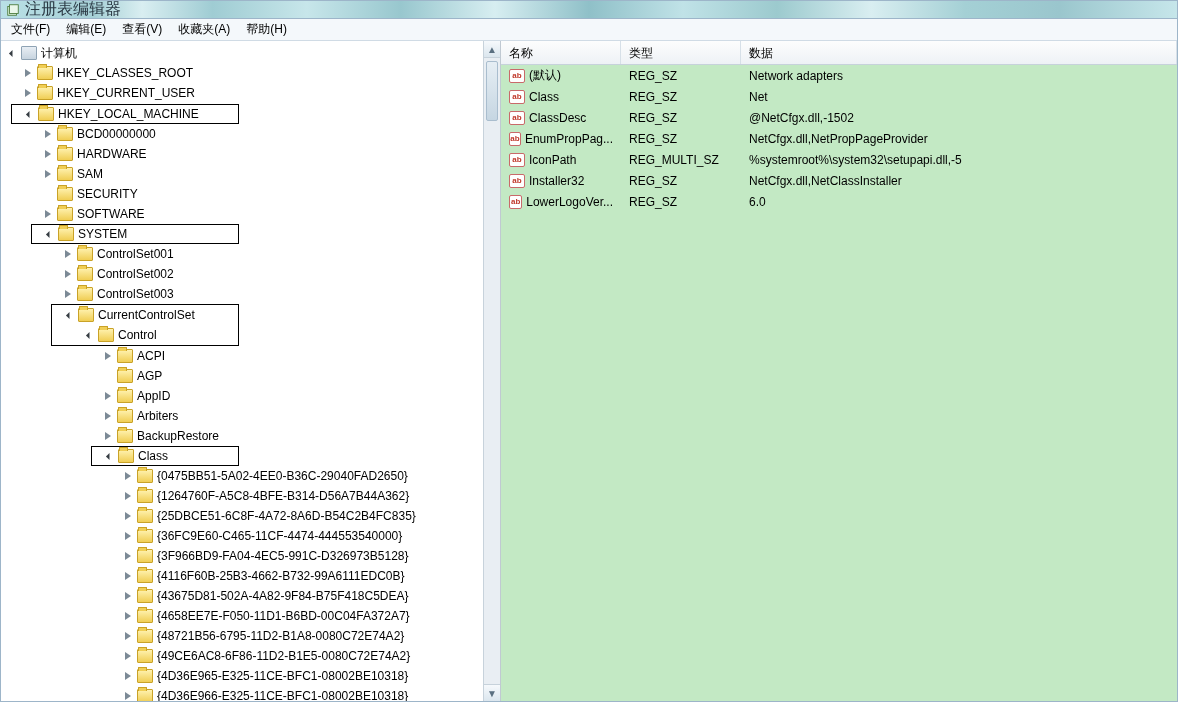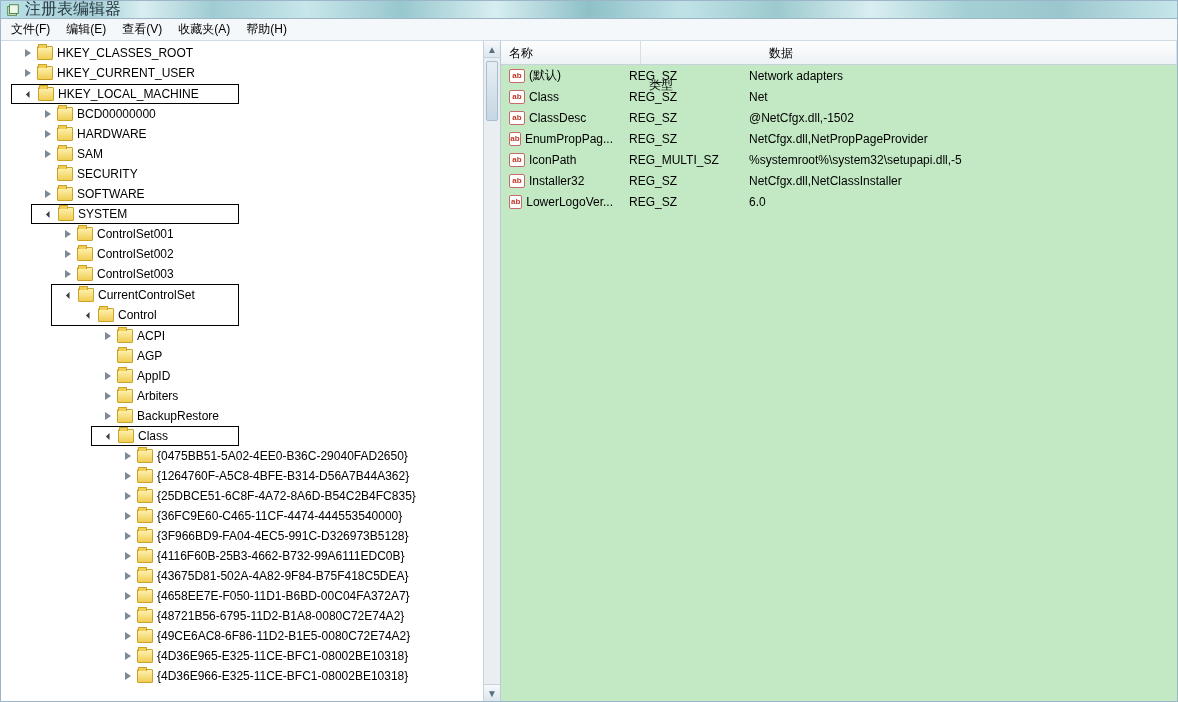--- a/index.html
+++ b/index.html
@@ -100,22 +100,22 @@
     height: 24px;
     display: flex;
     background: linear-gradient(#fdfdfd,#eef2f6);
     border-bottom: 1px solid #c7d2db;
     font-size:12px;
   }
   .list-header .col {
     padding: 4px 8px 4px 8px;
     border-right: 1px solid #d7e0e8;
   }
-  .col-name { width: 140px; }
-  .col-type { width: 120px; margin-top: 32px; }
+  .col-name { width: 120px; }
+  .col-type { width: 120px; }
   .col-data { flex: 1; }
 
   .list-body { flex:1; overflow:hidden; }
   .list-row {
     display:flex;
     height:21px;
     align-items:center;
   }
   .list-row .cell { padding: 0 8px; overflow:hidden; white-space:nowrap; text-overflow:ellipsis; }
   .list-row .cell.name { width:120px; display:flex; align-items:center; gap:4px; }
@@ -220,20 +220,26 @@
   <span class="menu-item">收藏夹(A)</span>
   <span class="menu-item">帮助(H)</span>
 </div>
 
 <div class="main">
 
   <div class="tree-pane">
     <div class="tree-scroll">
       <div class="tree">
 
+        <div class="row">
+          <span class="indent" style="width:2px"></span>
+          <span class="expander open"></span>
+          <span class="pc-icon"></span>
+          <span class="label">计算机</span>
+        </div>
 
         <div class="row">
           <span class="indent" style="width:18px"></span>
           <span class="expander closed"></span>
           <span class="foldericon"></span>
           <span class="label">HKEY_CLASSES_ROOT</span>
         </div>
 
         <div class="row">
           <span class="indent" style="width:18px"></span>

